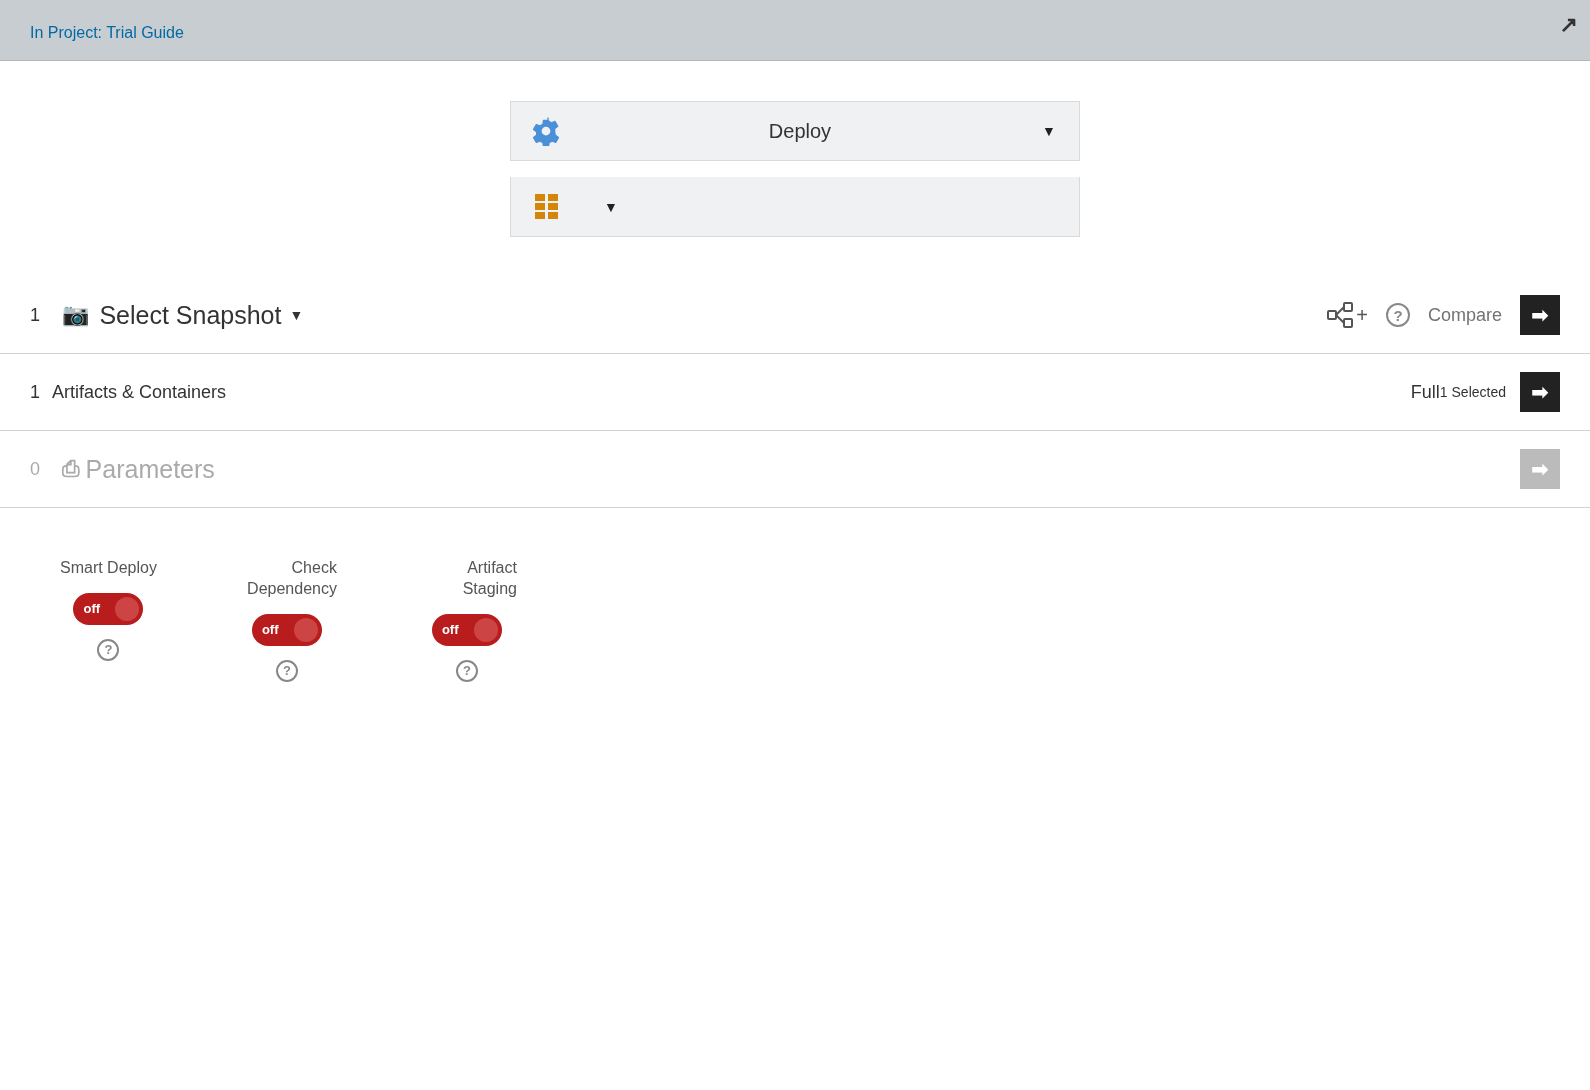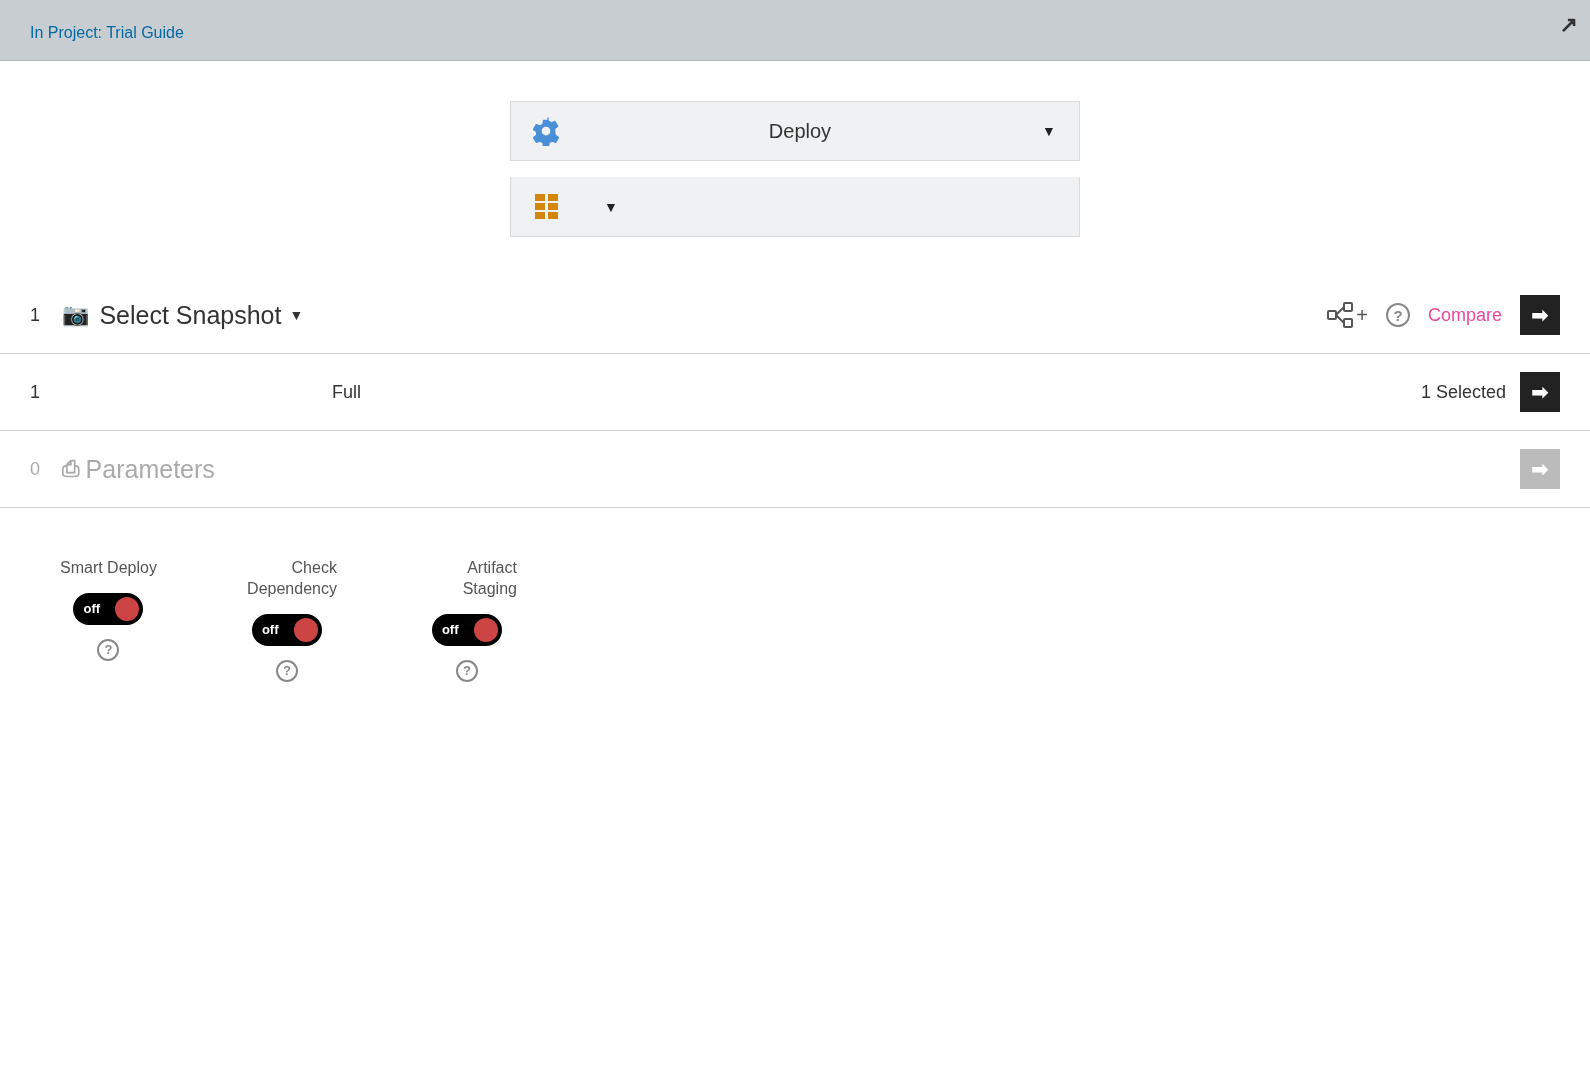--- a/index.html
+++ b/index.html
@@ -165,21 +165,21 @@
       display: flex;
       align-items: center;
       justify-content: center;
       font-size: 15px;
       color: #888;
       cursor: pointer;
       font-weight: bold;
     }
     .compare-label {
       font-size: 18px;
-      color: #ec4899;
+      color: #737373;
       text-align: right;
     }
     .arrow-button {
       width: 40px;
       height: 40px;
       background: #222;
       color: #fff;
       display: flex;
       align-items: center;
       justify-content: center;
@@ -203,21 +203,21 @@
       color: #333;
       flex: 1;
     }
     .artifacts-type {
       font-size: 18px;
       color: #333;
       margin-right: auto;
       padding-left: 280px;
     }
     .selected-label {
-      font-size: 18px;
+      font-size: 14px;
       color: #333;
       margin-right: 14px;
     }
     .params-bracket {
       font-size: 20px;
       color: #aaa;
       font-weight: bold;
     }
 
     
@@ -236,21 +236,21 @@
     .toggle-label {
       font-size: 16px;
       color: #555;
       max-width: 100px;
       text-align: right;
       line-height: 1.3;
     }
     .toggle-switch {
       width: 70px;
       height: 32px;
-      background: #000000;
+      background: #b91c1c;
       border-radius: 16px;
       display: flex;
       align-items: center;
       cursor: pointer;
       padding: 0 4px;
       position: relative;
     }
     .toggle-off-label {
       font-size: 13px;
       color: #fff;
@@ -341,20 +341,21 @@
           <span style="font-size:20px; color:#555; margin-left:2px;">+</span>
         </div>
         <div class="help-icon">?</div>
         <span class="compare-label">Compare</span>
         <button class="arrow-button">➡</button>
       </div>
     </div>
 
     <div class="section-row">
       <span class="artifacts-count">1</span>
+      <span class="artifacts-label">Artifacts &amp; Containers</span>
       <span class="artifacts-type">Full</span>
       <span class="selected-label">1 Selected</span>
       <button class="arrow-button">➡</button>
     </div>
 
     <div class="section-row">
       <span class="section-number disabled">0</span>
       <span class="params-bracket" style="margin-right:6px; color:#aaa; font-size:22px;">⎙</span>
       <span class="section-label disabled">Parameters</span>
       <div style="margin-left:auto;">

